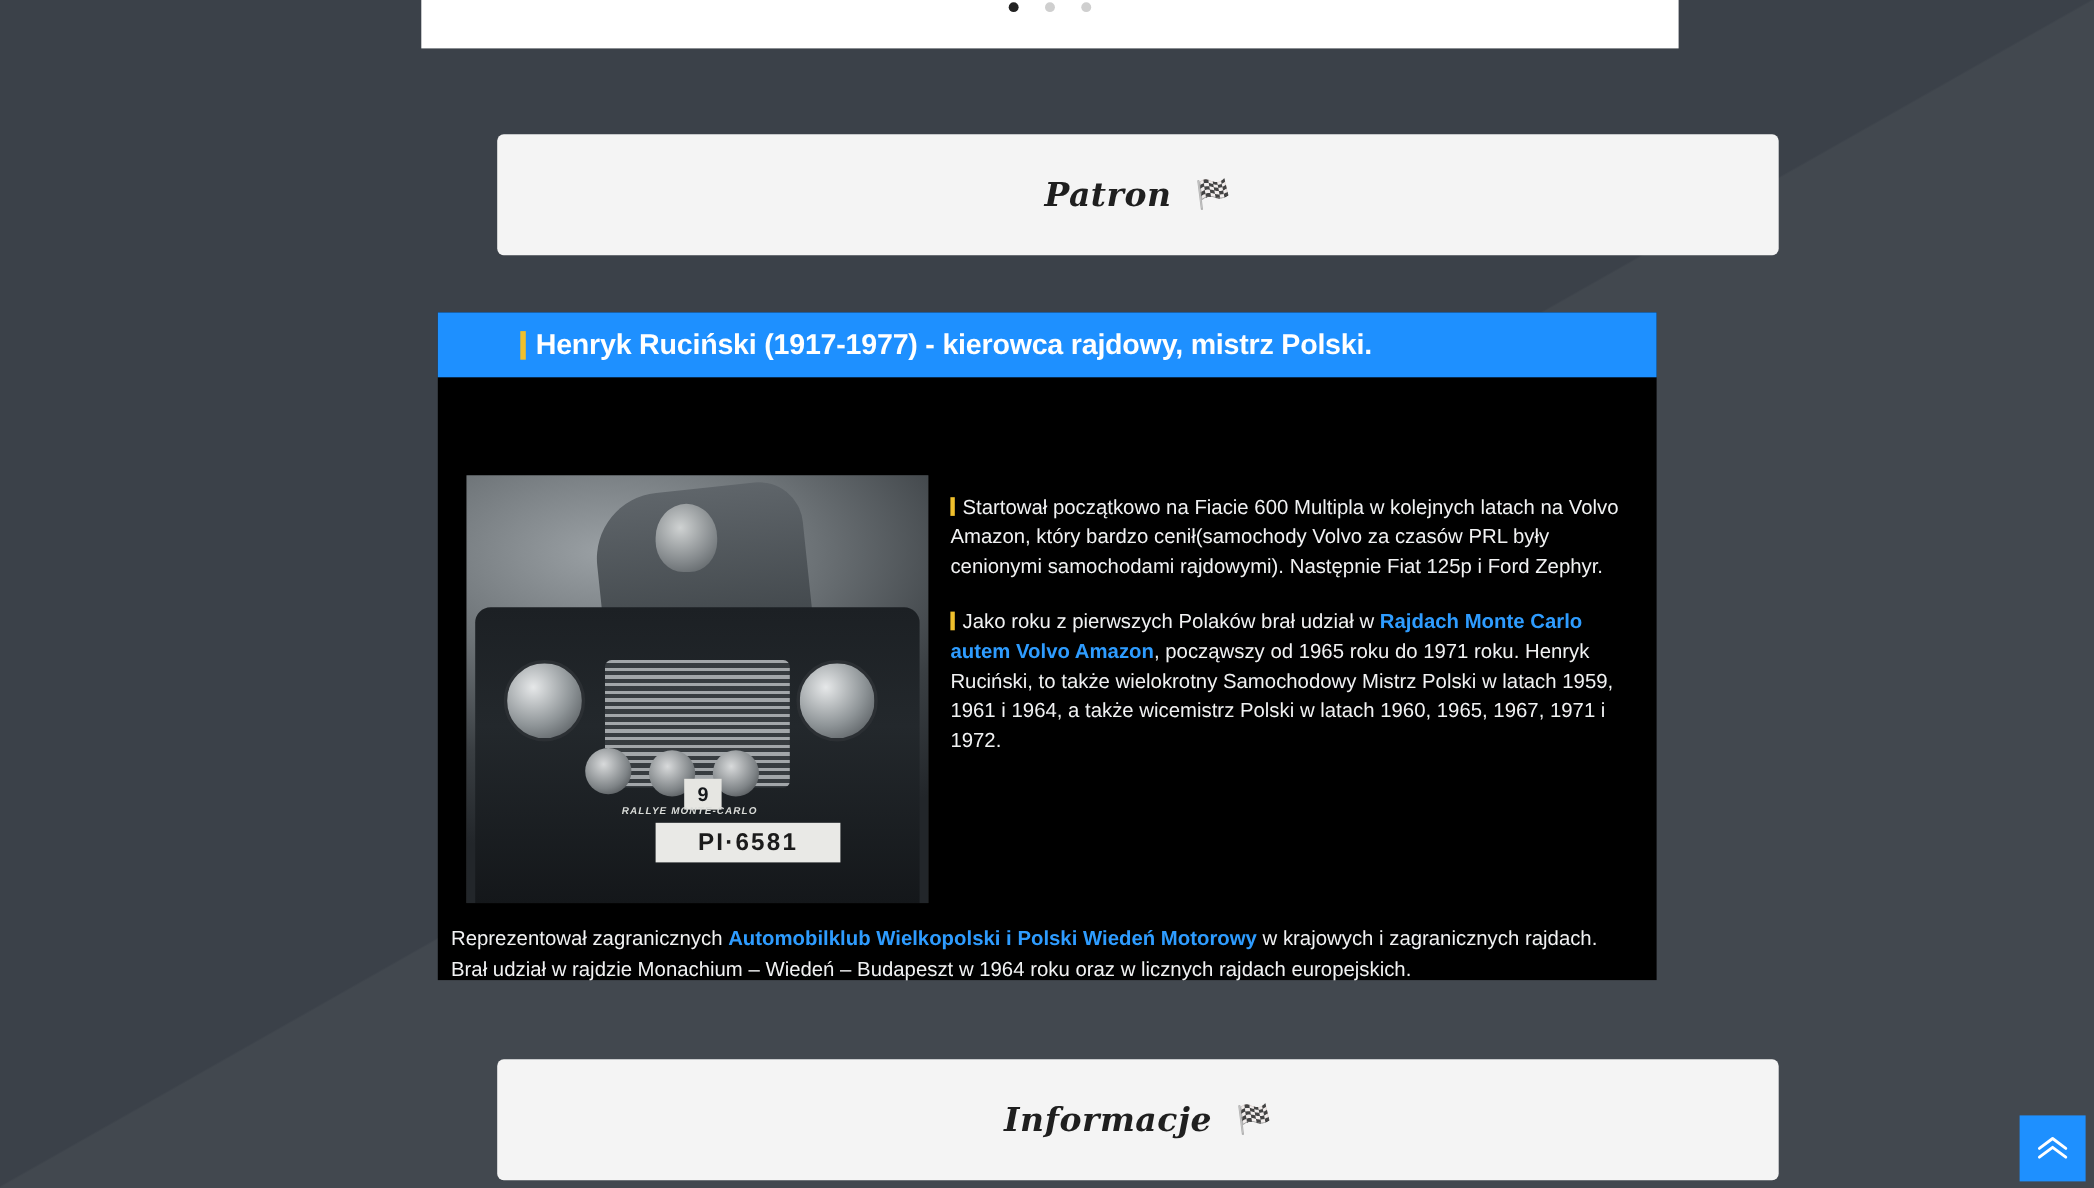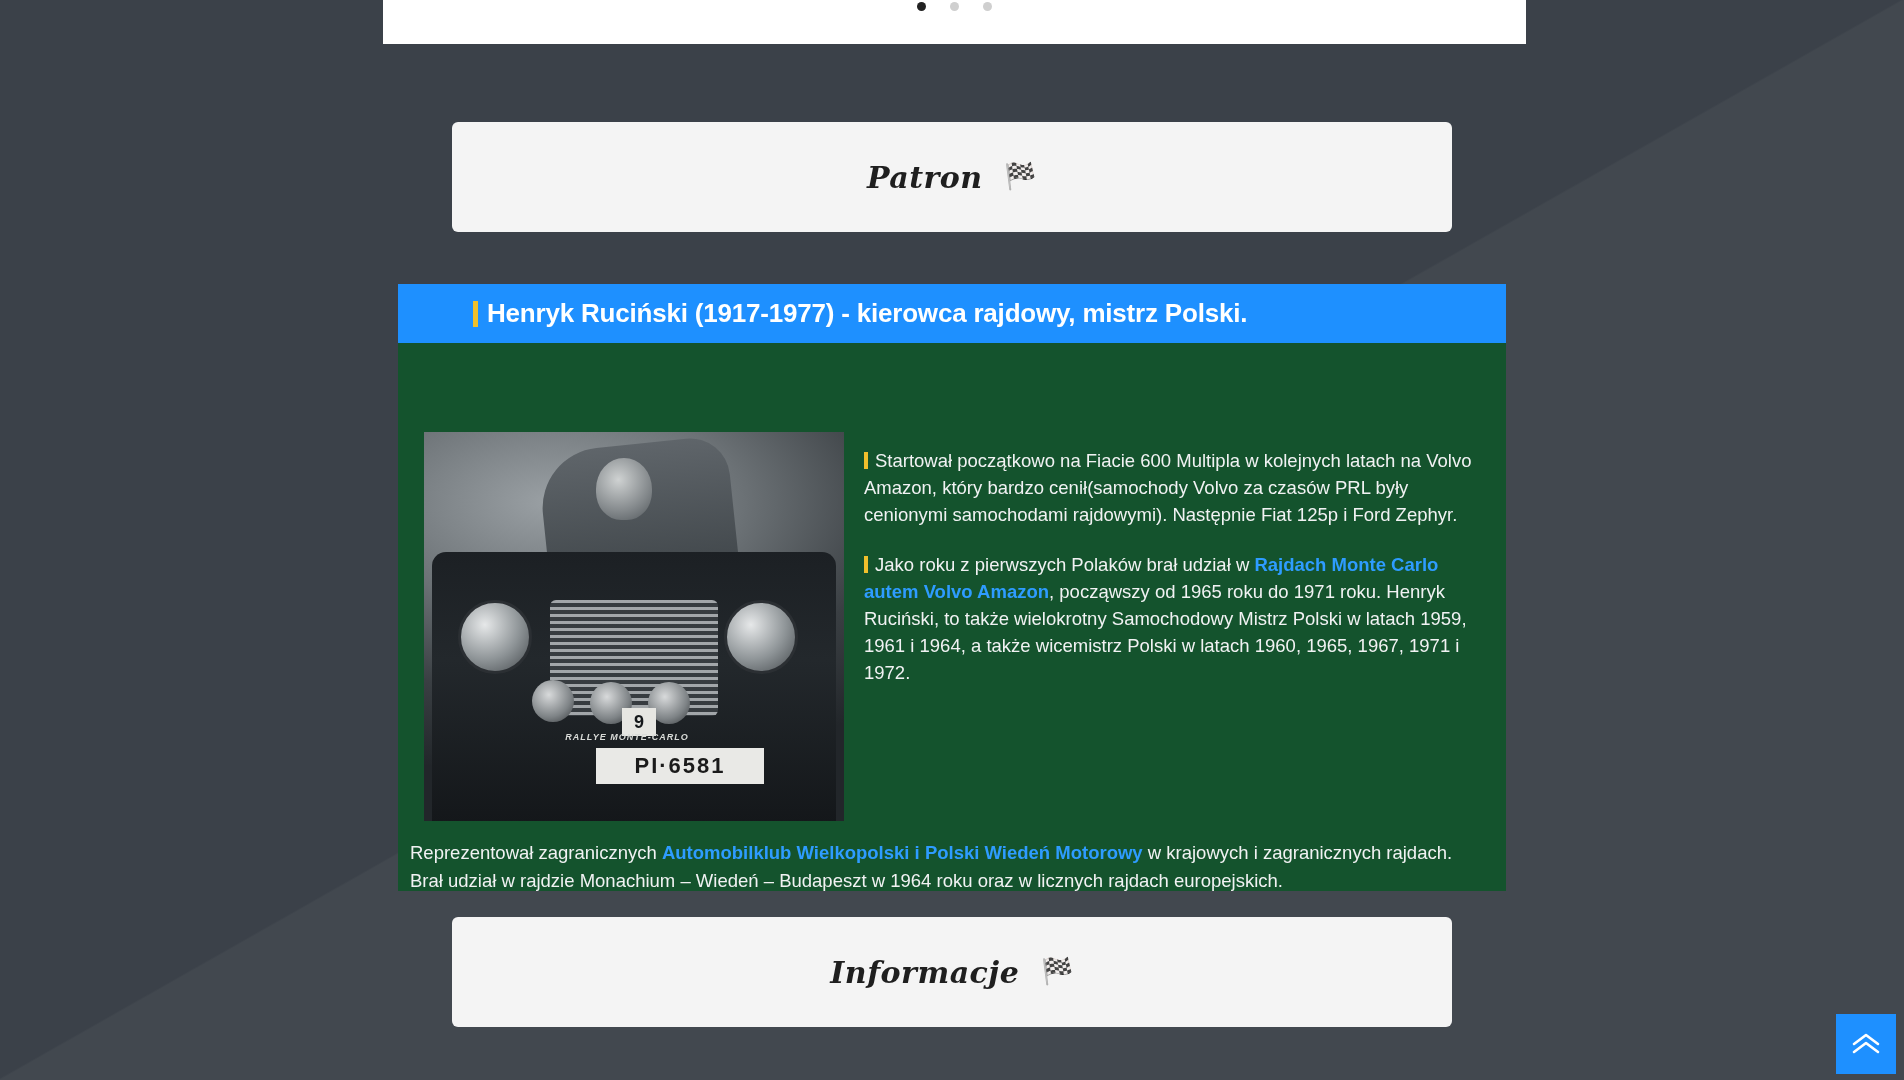--- a/index.html
+++ b/index.html
@@ -51,31 +51,31 @@
     height: 9px;
     border-radius: 50%;
     background: #cfcfcf;
   }
   .dot.active { background: #222222; }
 
   
   .section-pill {
     position: absolute;
     left: 452px;
-    width: 1000px;
+    width: 1165px;
     height: 110px;
     background: #f4f4f4;
     border-radius: 6px;
     display: flex;
     align-items: center;
     justify-content: center;
     gap: 22px;
   }
   .pill-patron { top: 122px; }
-  .pill-info { top: 917px; }
+  .pill-info { top: 963px; }
   .pill-title {
     font-family: "DejaVu Serif", serif;
     font-style: italic;
     font-weight: 700;
     font-size: 30px;
     color: #1f1f1f;
     letter-spacing: 0.5px;
   }
   .flag-icon {
     font-size: 26px;
@@ -84,21 +84,21 @@
     transform: translateY(-1px);
   }
 
   
   .article {
     position: absolute;
     left: 398px;
     top: 284px;
     width: 1108px;
     height: 607px;
-    background: #14532d;
+    background: #000000;
   }
   .article-header {
     position: relative;
     width: 100%;
     height: 59px;
     background: #1e90ff;
     display: flex;
     align-items: center;
     padding-left: 75px;
   }

